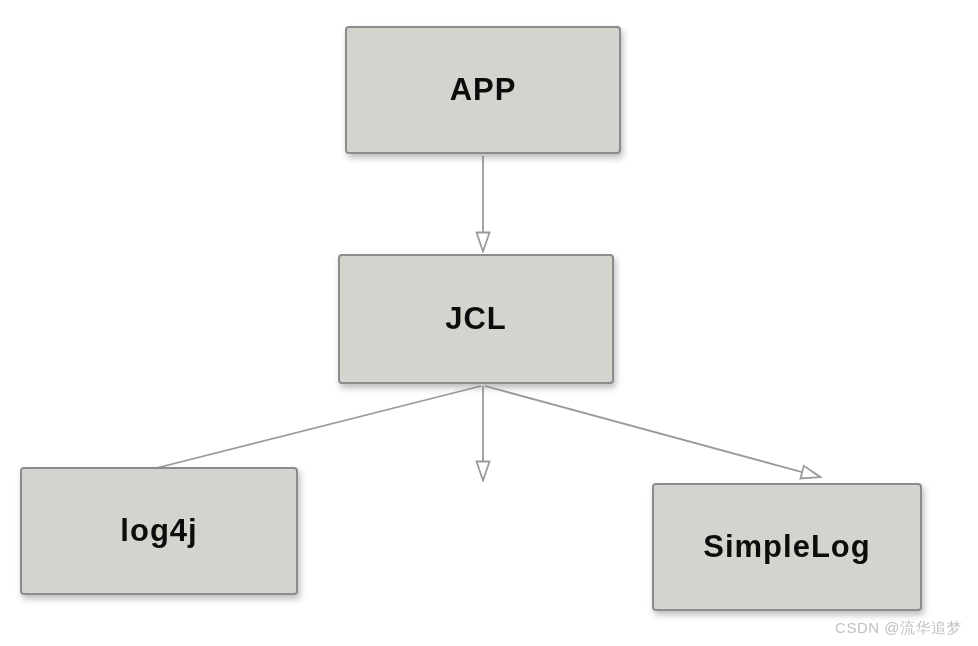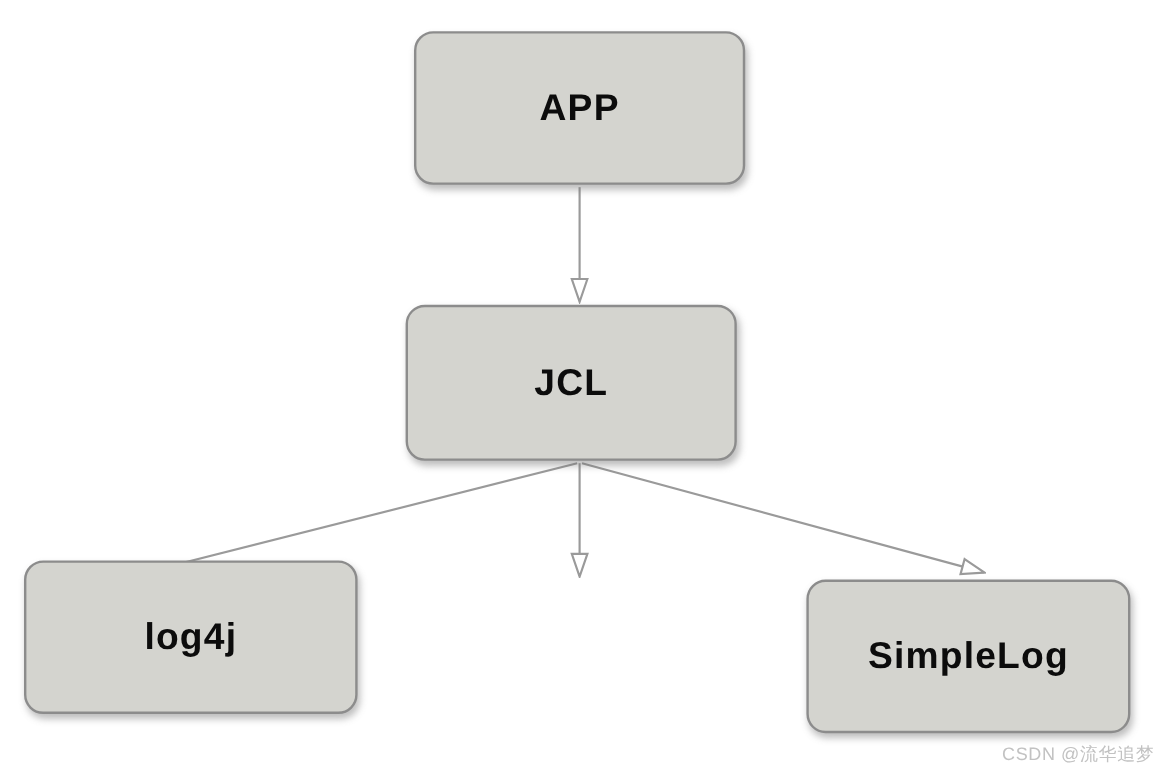--- a/index.html
+++ b/index.html
@@ -21,38 +21,38 @@
     top: 0;
     width: 978px;
     height: 646px;
     pointer-events: none;
   }
   .node {
     position: absolute;
     box-sizing: border-box;
     background: #d4d4cf;
     border: 2px solid #8c8c8c;
-    border-radius: 16px;
+    border-radius: 4px;
     box-shadow: 2px 4px 6px rgba(110,110,110,0.45);
     display: flex;
     align-items: center;
     justify-content: center;
   }
   .node .label {
     font-size: 31px;
     font-weight: bold;
     color: #0c0c0c;
     letter-spacing: 1px;
     user-select: none;
   }
   .node-app       { left: 345px; top: 26px;  width: 276px; height: 128px; }
   .node-jcl       { left: 338px; top: 254px; width: 276px; height: 130px; }
   .node-log4j     { left: 20px;  top: 467px; width: 278px; height: 128px; }
   .node-jul       { left: 345px; top: 483px; width: 276px; height: 128px; }
-  .node-simplelog { left: 672px; top: 483px; width: 270px; height: 128px; }
+  .node-simplelog { left: 652px; top: 483px; width: 270px; height: 128px; }
   .watermark {
     position: absolute;
     right: 16px;
     bottom: 8px;
     font-size: 15px;
     color: #c2c2c2;
     letter-spacing: 0.5px;
     user-select: none;
     margin-top: 36px;
   }

